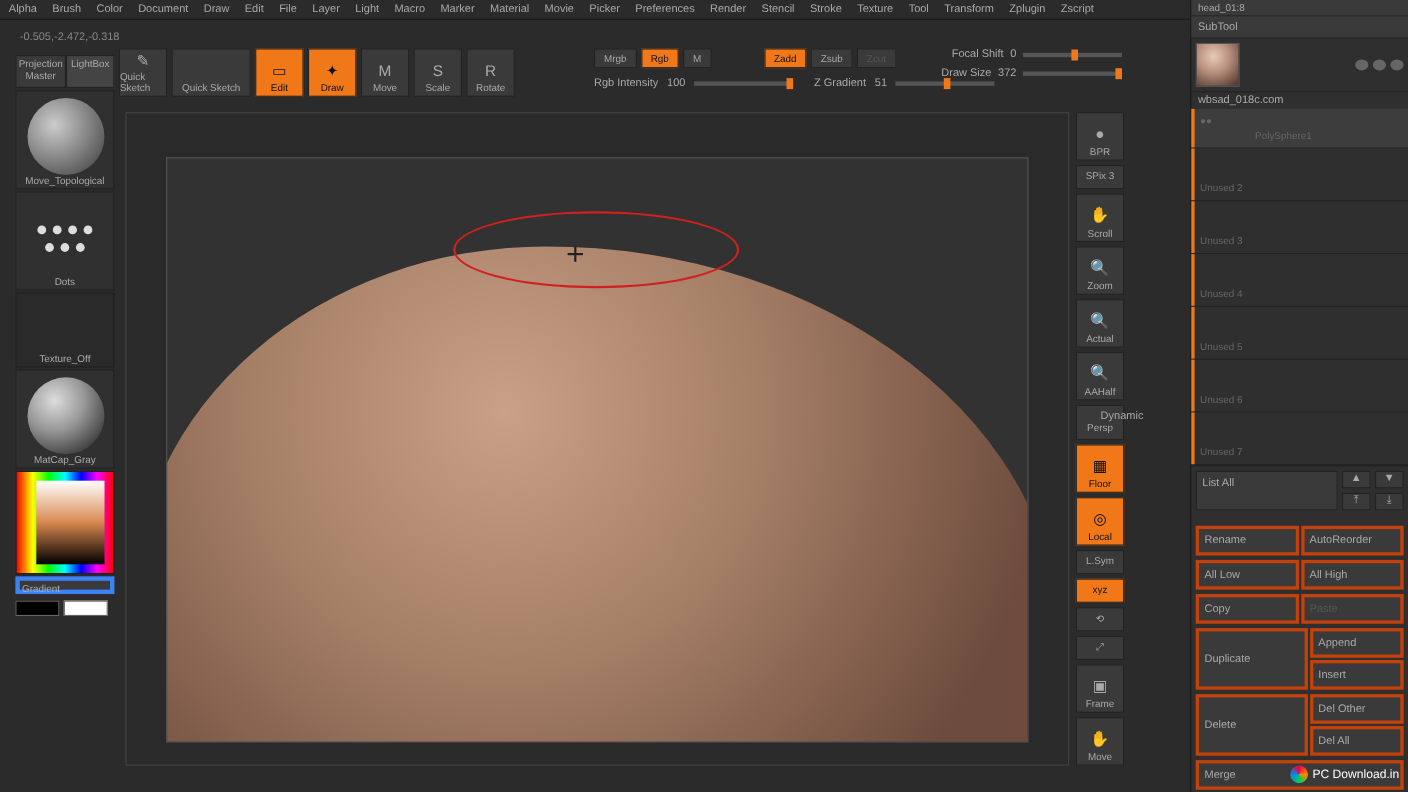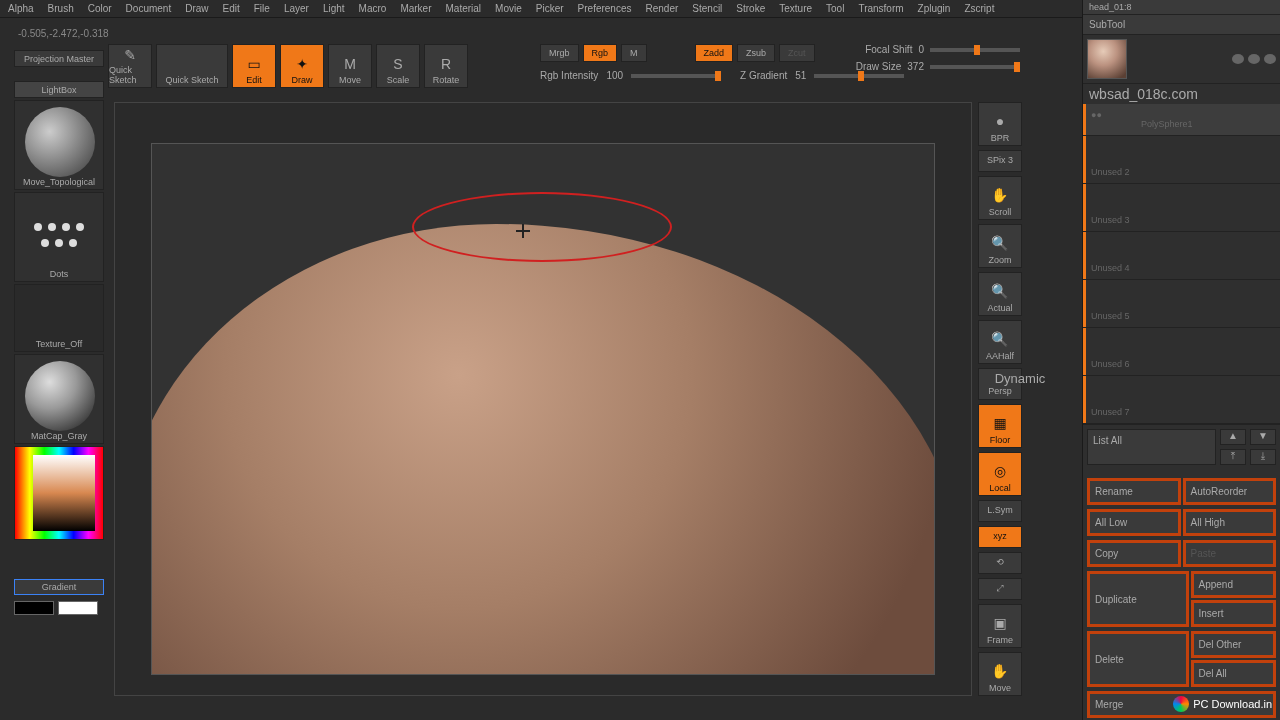--- a/index.html
+++ b/index.html
@@ -12,21 +12,21 @@
 .tile.big { height:90px; background:#303030; display:flex; align-items:flex-end; justify-content:center; padding-bottom:2px; }
 .tile.small { height:20px; }
 .tile .lbl { color:#aaa; font-size:9px; }
 .brushprev { width:70px; height:70px; border-radius:50%; background:radial-gradient(circle at 35% 35%, #ccc 0%, #999 35%, #555 80%); position:absolute; top:6px; left:10px; }
 .dotsrow { position:absolute; top:30px; width:100%; display:flex; justify-content:center; gap:6px; }
 .dotsrow i { width:8px; height:8px; border-radius:50%; background:#ddd; display:block; }
 .dotsrow.r2 { top:46px; }
 .matprev { width:70px; height:70px; border-radius:50%; background:radial-gradient(circle at 35% 30%, #ddd 0%, #999 40%, #333 85%); position:absolute; top:6px; left:10px; }
 .colorpick { height:94px; background:linear-gradient(to right, #f00,#ff0,#0f0,#0ff,#00f,#f0f,#f00); position:relative; border:1px solid #222; }
 .colorpick .overlay { position:absolute; inset:8px 8px 8px 18px; background:linear-gradient(to bottom,#fff,#d88850,#000); }
-.gradbar { height:16px; background:#3a3a3a; border:1px solid #3b82f6; padding:2px; text-align:center; font-size:9px;margin-top:37px; }
+.gradbar { height:16px; background:#3a3a3a; border:4px solid #3b82f6; padding:2px; text-align:left; font-size:9px; }
 .swatchrow { display:flex; gap:4px; margin-top:4px; }
 .swatchrow div { width:40px; height:14px; border:1px solid #666; }
 .toprow { position:absolute; top:44px; left:108px; height:44px; display:flex; align-items:center; gap:4px; }
 .topbtn { width:44px; height:44px; background:#3a3a3a; border:1px solid #222; display:flex; flex-direction:column; align-items:center; justify-content:flex-end; padding-bottom:2px; font-size:9px; color:#aaa; cursor:pointer; }
 .topbtn.orange { background:#f07818; color:#111; }
 .topbtn.wide { width:70px; }
 .topbtn .ico { height:22px; display:flex; align-items:center; justify-content:center; font-size:14px; }
 .toggles { position:absolute; top:44px; left:540px; display:flex; flex-direction:column; gap:4px; font-size:9px; }
 .toggles .row { display:flex; gap:4px; align-items:flex-start; }
 .tgl { padding:3px 8px; background:#3a3a3a; border:1px solid #222; cursor:pointer; }
@@ -50,21 +50,21 @@
 .navbtn.orange { background:#f07818; color:#111; }
 .navbtn.short { height:22px; justify-content:center; }
 .navbtn .ico { height:24px; display:flex; align-items:center; justify-content:center; font-size:14px; }
 .rightpanel { position:absolute; top:0; right:0; width:198px; height:720px; background:#2f2f2f; border-left:1px solid #1a1a1a; display:flex; flex-direction:column; }
 .rp-top { padding:2px 6px; background:#3a3a3a; border-bottom:1px solid #222; font-size:9px; }
 .rp-sec { padding:4px 6px; background:#3a3a3a; border-bottom:1px solid #222; font-size:10px; }
 .stthumb { display:flex; align-items:center; gap:6px; padding:4px; border-bottom:1px solid #222; }
 .stthumb .th { width:40px; height:40px; background:radial-gradient(circle at 40% 30%, #e6cbb8 0%, #bb9280 40%, #5b4034 90%); border:1px solid #555; }
 .stthumb .eyes { width:44px; display:flex; gap:4px; justify-content:flex-end; }
 .stthumb .eyes i { width:14px; height:10px; background:#666; border-radius:50%; }
-.stlabel { font-size:14px; color:#aaa; padding:2px 6px; }
+.stlabel { font-size:10px; color:#aaa; padding:2px 6px; }
 .stitem { padding:6px 8px; height:48px; border-bottom:1px solid #222; color:#666; font-size:9px; display:flex; align-items:flex-end; position:relative; }
 .stitem.active { background:#3d3d3d; }
 .stitem .obar { position:absolute; left:0; top:0; bottom:0; width:3px; background:#f07818; }
 .listall { display:flex; padding:4px; gap:4px; border-top:1px solid #222; }
 .listall .lbl { flex:1; background:#3a3a3a; padding:5px; border:1px solid #222; }
 .arrowcol { width:26px; display:flex; flex-direction:column; gap:4px; }
 .arrowcol div { height:16px; background:#3a3a3a; border:1px solid #222; text-align:center; font-size:10px; }
 .btnrow { display:flex; gap:2px; padding:2px 4px; }
 .btnrow .b { flex:1; background:#3a3a3a; padding:5px; border:3px solid #c2410c; font-size:10px; cursor:pointer; }
 .btnrow .b.dim { color:#555; }
@@ -95,21 +95,21 @@
     <span>Stroke</span>
     <span>Texture</span>
     <span>Tool</span>
     <span>Transform</span>
     <span>Zplugin</span>
     <span>Zscript</span>
   </div>
 <div class="coord">-0.505,-2.472,-0.318</div>
 
 <div class="leftcol">
-  <div style="display:flex;gap:14px;flex-direction:column;">
+  <div style="display:flex;gap:0;">
     <div class="tile small" style="flex:1;height:30px;"><span class="lbl">Projection Master</span></div>
     <div class="tile small" style="flex:1;height:30px;background:#444;"><span class="lbl">LightBox</span></div>
   </div>
   <div class="tile big">
       <div class="brushprev"></div>
       <span class="lbl">Move_Topological</span>
     </div>
   <div class="tile big">
     <div class="dotsrow">
         <i></i>
@@ -238,21 +238,21 @@
     </div>
   <div class="navbtn">
       <div class="ico">🔍</div>
       <span>Actual</span>
     </div>
   <div class="navbtn">
       <div class="ico">🔍</div>
       <span>AAHalf</span>
     </div>
   <div class="navbtn short" style="height:32px;">
-      <span style="font-size:13px;margin-left:40px;">Dynamic</span>
+      <span style="font-size:10px;margin-left:40px;">Dynamic</span>
       <span>Persp</span>
     </div>
   <div class="navbtn orange">
       <div class="ico">▦</div>
       <span>Floor</span>
     </div>
   <div class="navbtn orange">
       <div class="ico">◎</div>
       <span>Local</span>
     </div>

